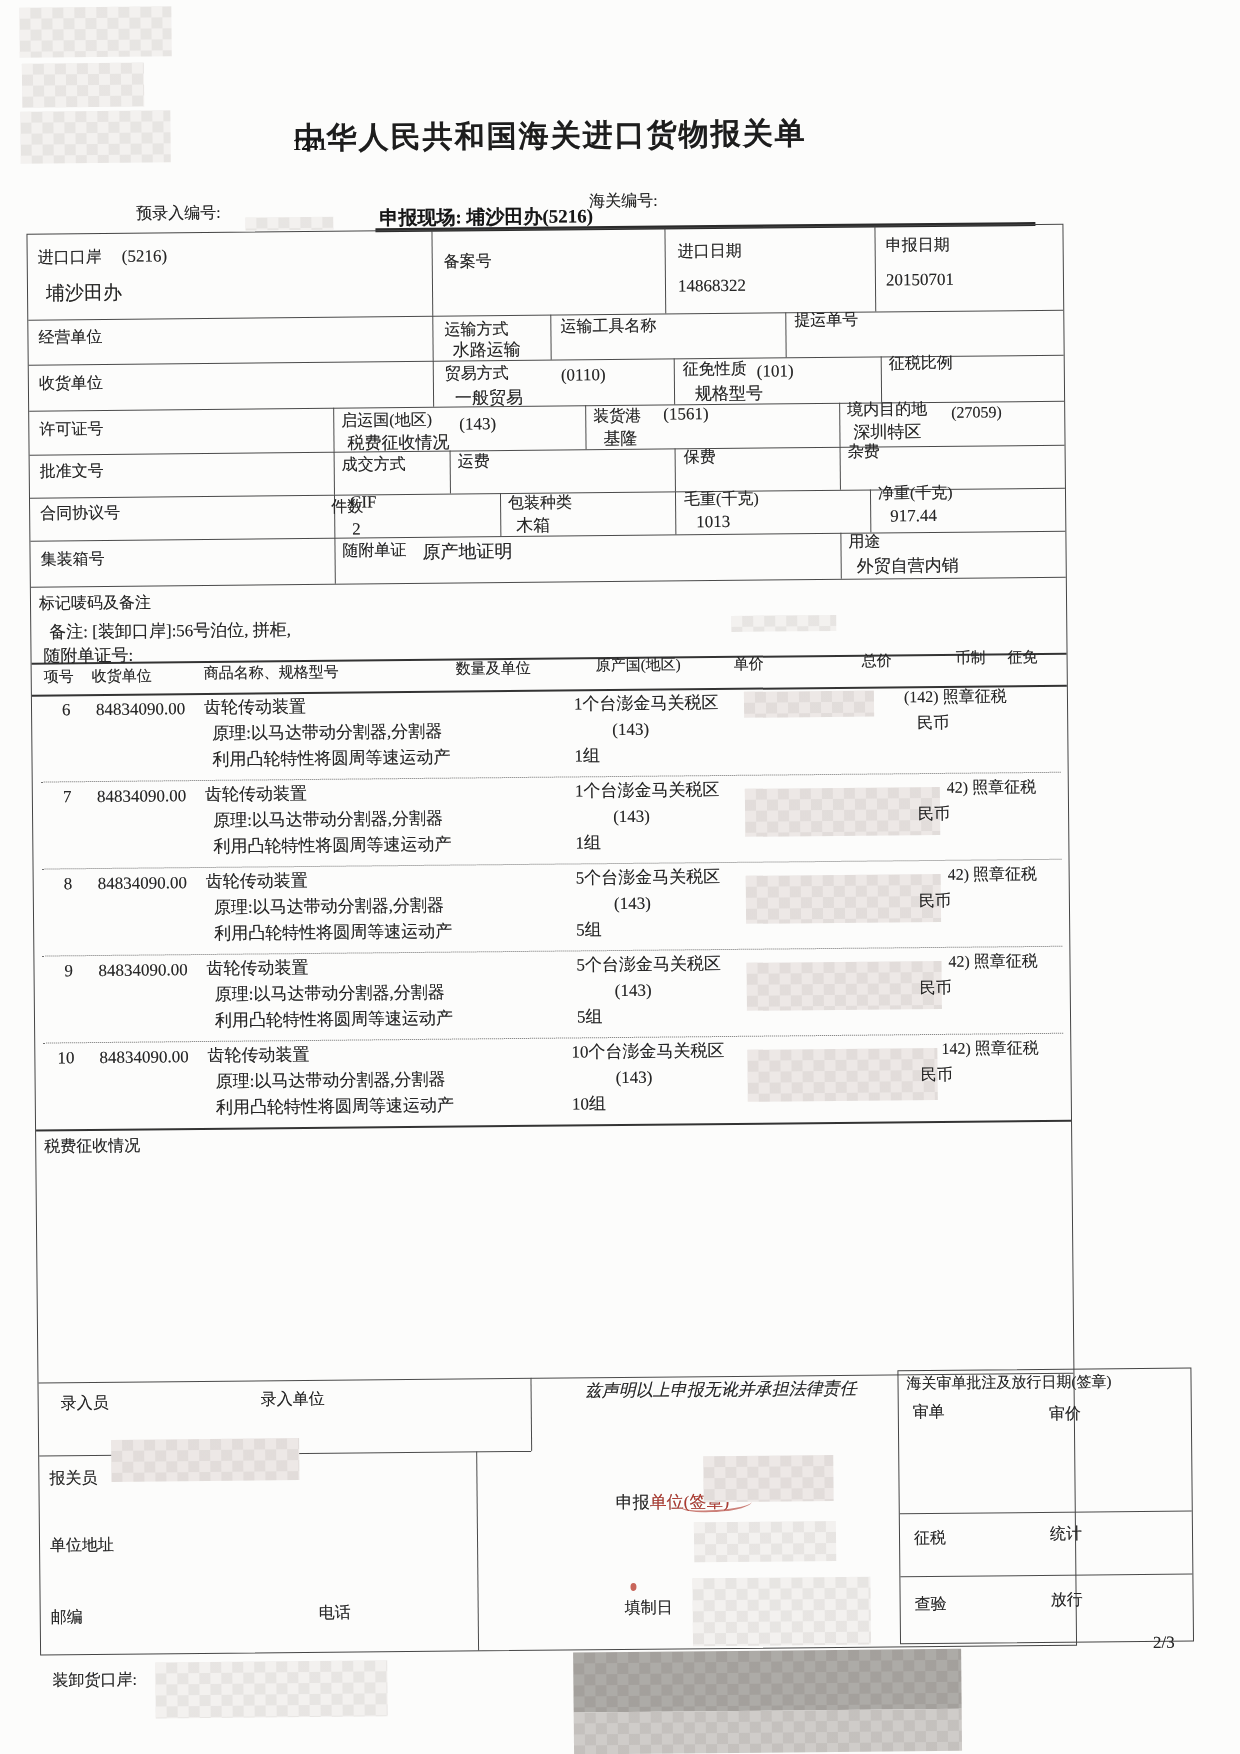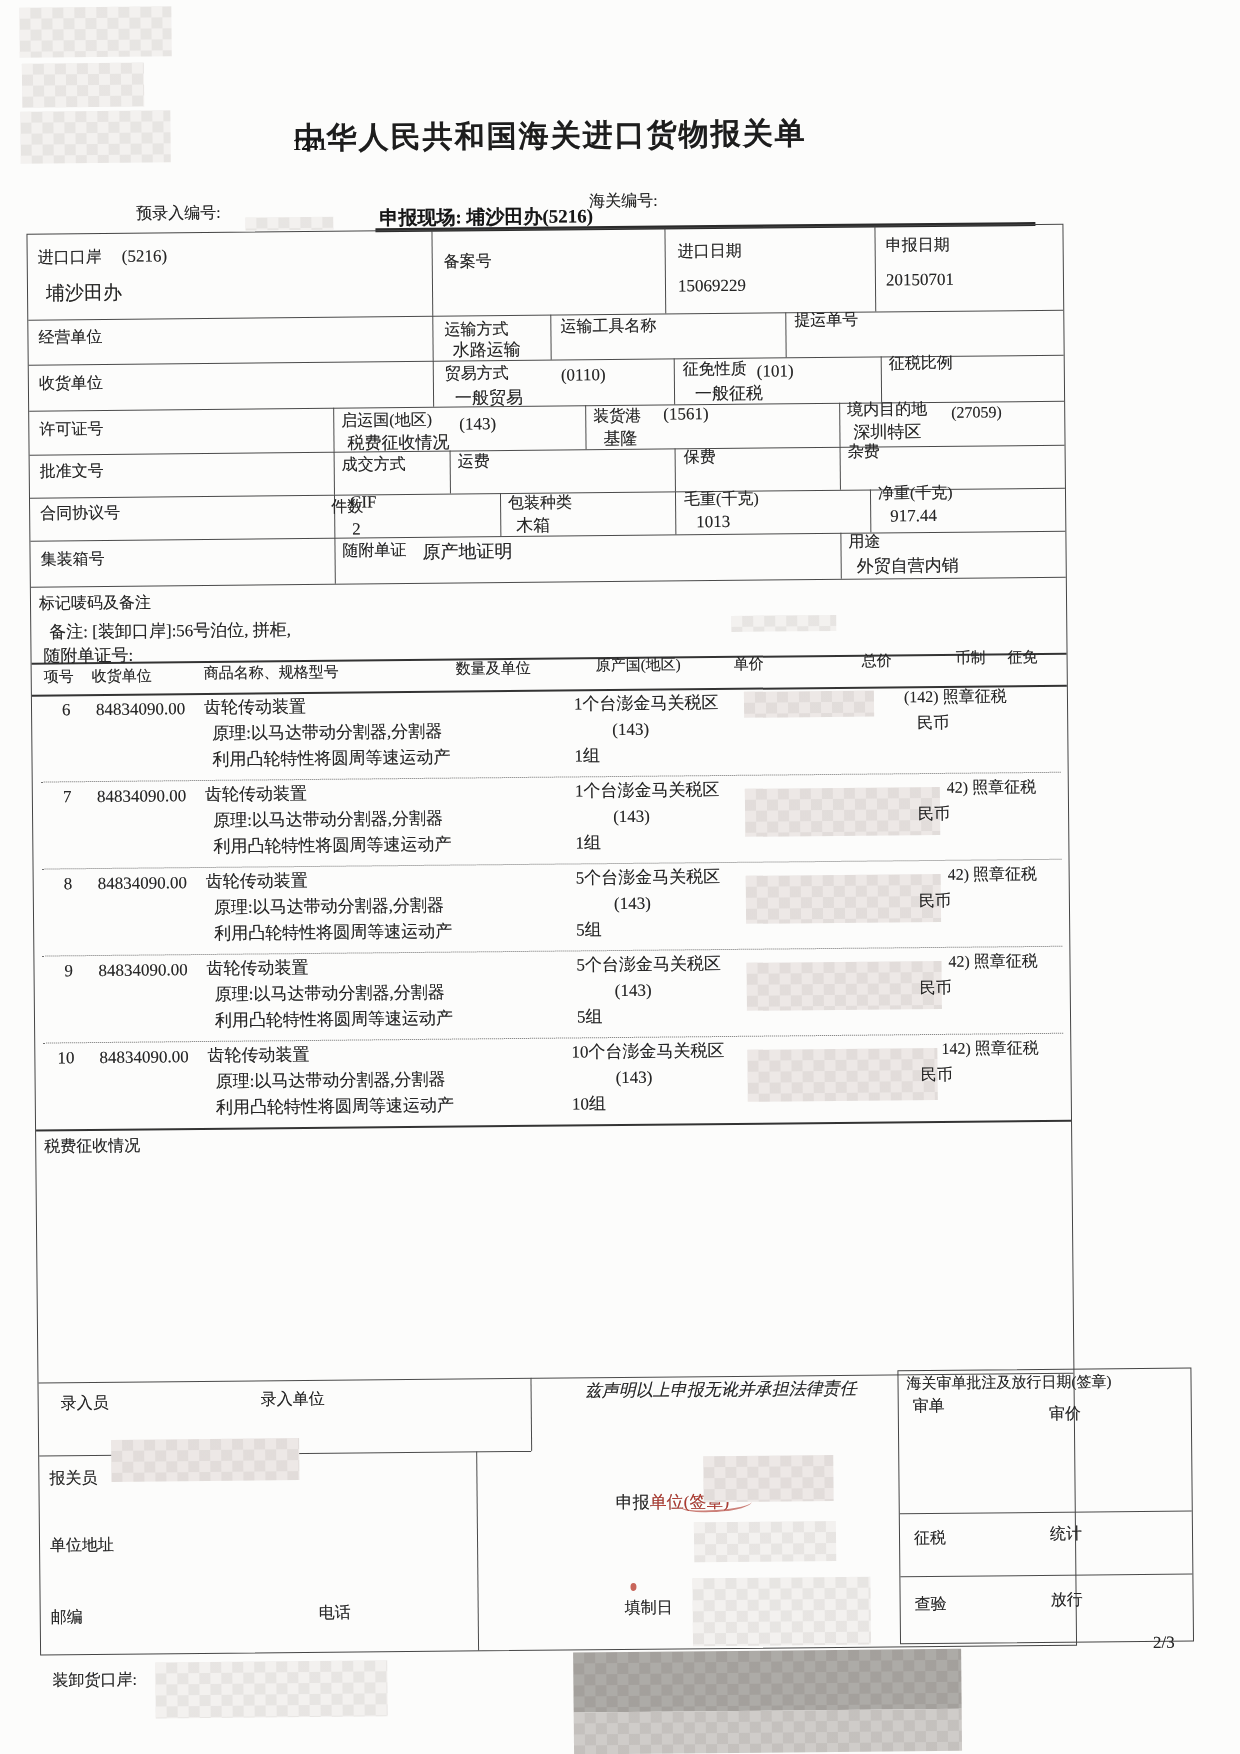--- a/index.html
+++ b/index.html
@@ -88,37 +88,37 @@
     <i class="vl" style="left:304px;top:306px;height:46px"></i>
     <i class="vl" style="left:810px;top:306px;height:46px"></i>
     <i class="vl" style="left:492px;top:1148px;height:73px"></i>
     <i class="vl" style="left:437px;top:1221px;height:199px"></i>
 
     <span class="t s16" style="left:10px;top:14px">进口口岸</span>
     <span class="t s17" style="left:94px;top:13px">(5216)</span>
     <span class="t s19" style="left:18px;top:48px">埔沙田办</span>
     <span class="t s16" style="left:416px;top:22px">备案号</span>
     <span class="t s16" style="left:650px;top:14px">进口日期</span>
-    <span class="t s17" style="left:650px;top:48px">15069229</span>
+    <span class="t s17" style="left:650px;top:48px">14868322</span>
     <span class="t s16" style="left:858px;top:10px">申报日期</span>
     <span class="t s17" style="left:858px;top:44px">20150701</span>
 
     <span class="t s16" style="left:10px;top:94px">经营单位</span>
     <span class="t s16" style="left:416px;top:90px">运输方式</span>
     <span class="t s17" style="left:424px;top:110px">水路运输</span>
     <span class="t s16" style="left:532px;top:88px">运输工具名称</span>
     <span class="t s16" style="left:766px;top:84px">提运单号</span>
 
     <span class="t s16" style="left:10px;top:140px">收货单位</span>
     <span class="t s16" style="left:416px;top:134px">贸易方式</span>
     <span class="t s17" style="left:532px;top:136px">(0110)</span>
     <span class="t s17" style="left:426px;top:158px">一般贸易</span>
     <span class="t s16" style="left:654px;top:132px">征免性质</span>
     <span class="t s17" style="left:728px;top:134px">(101)</span>
-    <span class="t s17" style="left:666px;top:156px">一般征税</span>
+    <span class="t s17" style="left:666px;top:156px">规格型号</span>
     <span class="t s16" style="left:860px;top:128px">征税比例</span>
 
     <span class="t s16" style="left:10px;top:186px">许可证号</span>
     <span class="t s16" style="left:312px;top:180px">启运国(地区)</span>
     <span class="t s17" style="left:430px;top:184px">(143)</span>
     <span class="t s17" style="left:318px;top:202px">税费征收情况</span>
     <span class="t s16" style="left:564px;top:178px">装货港</span>
     <span class="t s17" style="left:634px;top:176px">(1561)</span>
     <span class="t s17" style="left:574px;top:200px">基隆</span>
     <span class="t s16" style="left:818px;top:174px">境内目的地</span>
@@ -244,21 +244,21 @@
     <i class="red-scrib" style="left:640px;top:1268px"></i>
     <span class="t s16" style="left:584px;top:1370px">填制日</span>
     <i class="red-dot" style="left:590px;top:1354px"></i>
     <div class="mosaic mz-pink" style="left:664px;top:1228px;width:130px;height:46px"></div>
     <div class="mosaic mz-light" style="left:654px;top:1294px;width:142px;height:40px"></div>
     <div class="mosaic mz-light" style="left:652px;top:1350px;width:178px;height:68px"></div>
   </div>
 
   <div class="rbox">
     <span class="t s15" style="left:8px;top:4px">海关审单批注及放行日期(签章)</span>
-    <span class="t s16" style="left:14px;top:26px">审单</span>
+    <span class="t s16" style="left:14px;top:32px">审单</span>
     <span class="t s16" style="left:150px;top:35px">审价</span>
     <i class="hl" style="left:0;top:142px;width:292px"></i>
     <span class="t s16" style="left:14px;top:158px">征税</span>
     <span class="t s16" style="left:150px;top:155px">统计</span>
     <i class="hl" style="left:0;top:205px;width:292px"></i>
     <span class="t s16" style="left:14px;top:224px">查验</span>
     <span class="t s16" style="left:150px;top:221px">放行</span>
   </div>
 
   <span class="t s17" style="left:1146px;top:1638px">2/3</span>

